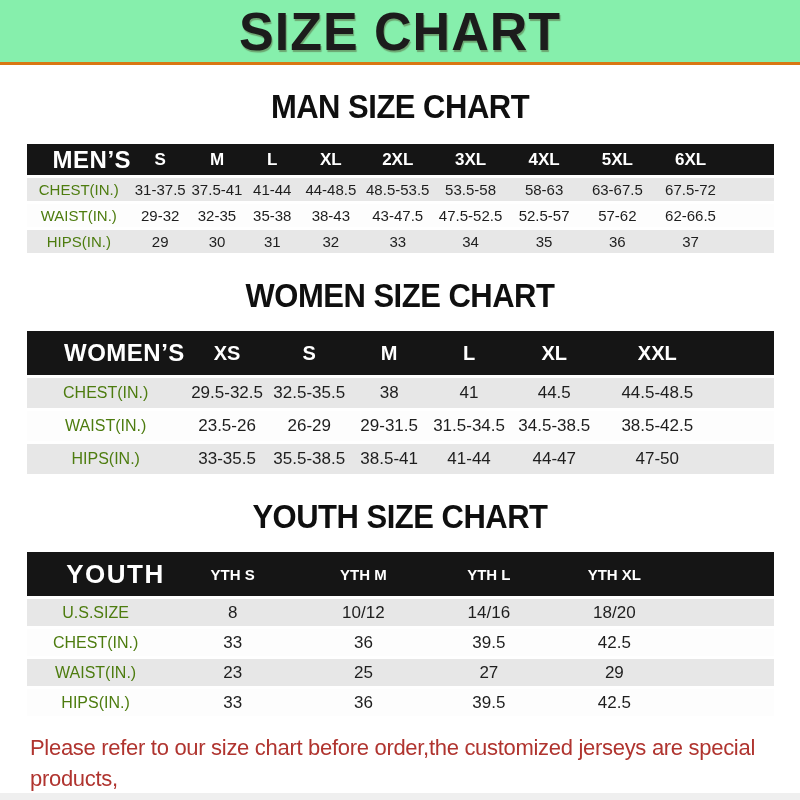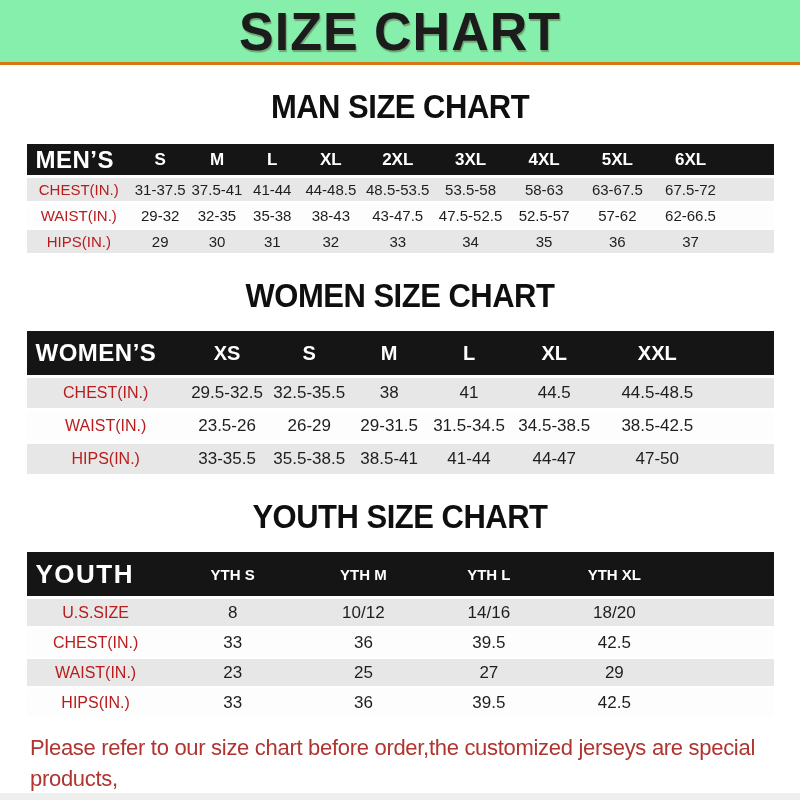--- a/index.html
+++ b/index.html
@@ -30,25 +30,25 @@
   
   .table-wrap{width:747px;margin:0 auto;}
   table.size-table{
     width:100%;table-layout:fixed;border-collapse:separate;border-spacing:0 3px;
   }
   table.size-table th,table.size-table td{
     padding:0;text-align:center;overflow:hidden;white-space:nowrap;
   }
   thead th{background:#151515;color:#ffffff;font-weight:600;}
   thead th.rowhead{
-    text-align:left;padding-left:9px;font-weight:800;letter-spacing:.5px;
+    text-align:right;padding-left:9px;font-weight:800;letter-spacing:.5px;
   }
   tbody td{color:#1e1e1e;background:#fdfdfd;}
   tbody tr:nth-child(odd) td{background:#e7e7e7;}
-  tbody td.rowlabel{color:#b91c1c;}
+  tbody td.rowlabel{color:#4d7c0f;}
   
   .men thead th{height:31px;font-size:17px;}
   .men thead th.rowhead{font-size:24px;}
   .men tbody td{height:23px;font-size:15px;}
   .men tbody td.rowlabel{font-size:15px;}
   .women thead th{height:44px;font-size:20px;}
   .women thead th.rowhead{font-size:24px;}
   .women tbody td{height:30px;font-size:17px;}
   .women tbody td.rowlabel{font-size:16px;}
   .youth thead th{height:44px;font-size:15px;}

